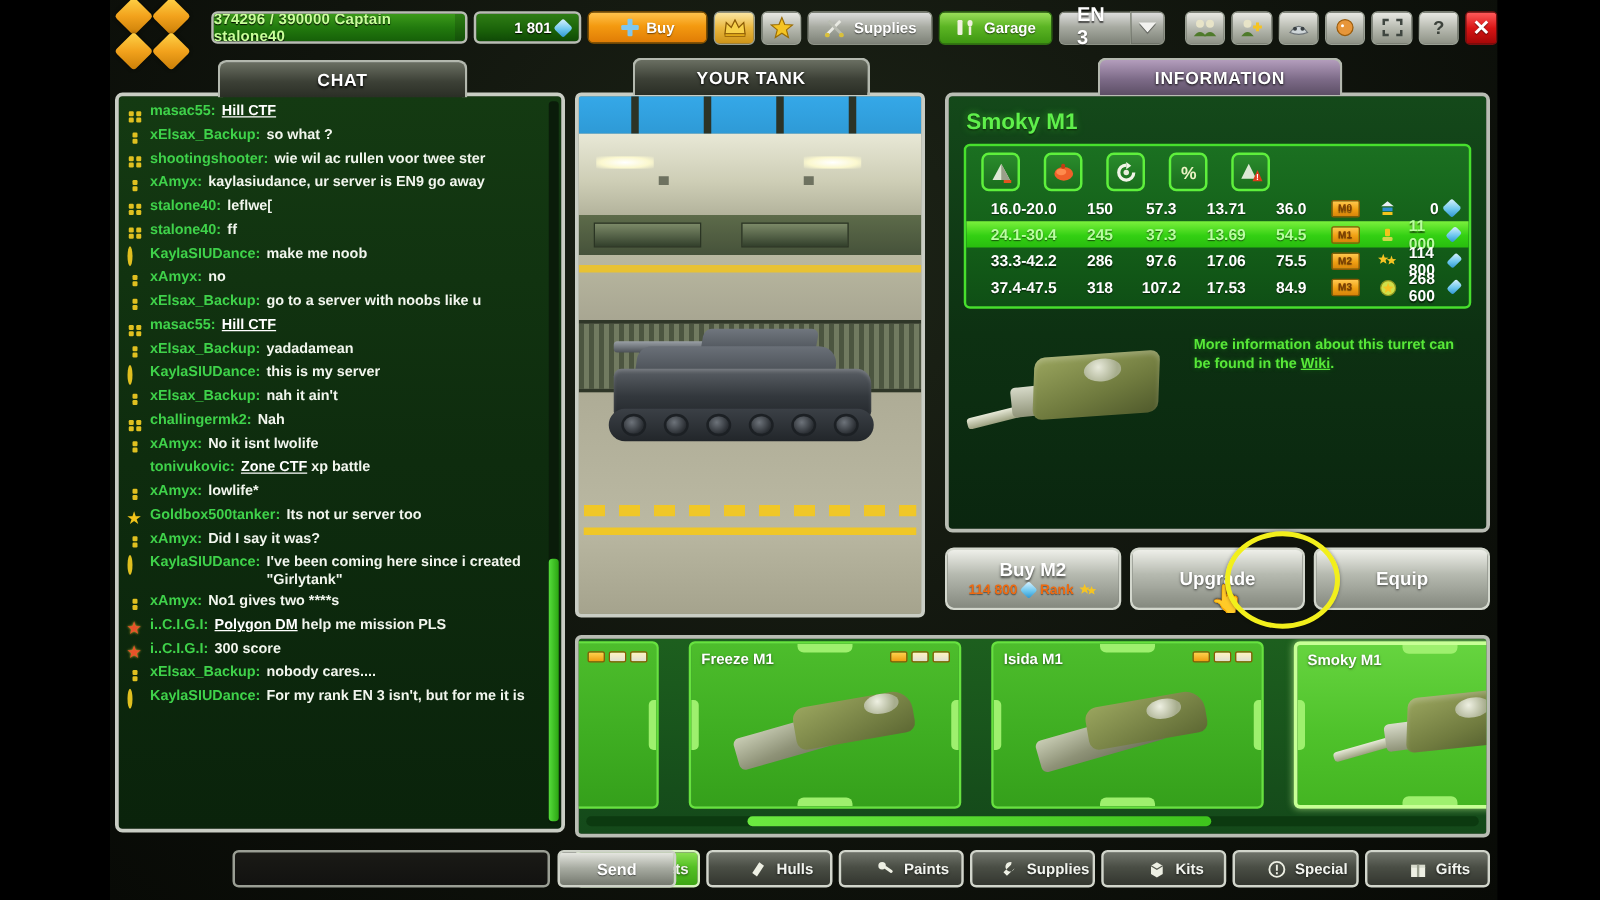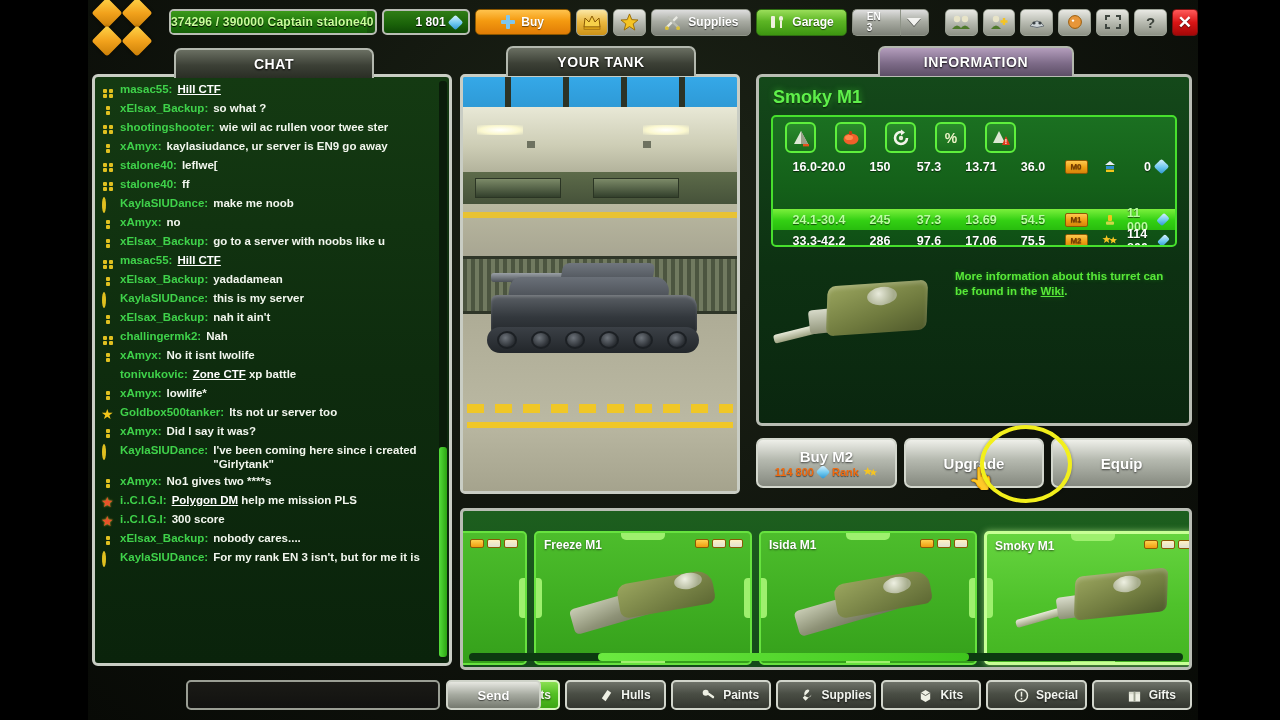--- a/index.html
+++ b/index.html
@@ -120,21 +120,21 @@
     text-shadow: 0 1px 1px rgba(0,0,0,.6);
   }
   .nav-btn.active {
     border: 1px solid #2f6d12;
     background: linear-gradient(180deg,#9ade5a 0%, #5cb524 45%, #3d9611 100%);
   }
   .lang-btn {
     height: 27px; border-radius: 5px 0 0 5px; padding: 0 14px;
     border: 1px solid #8e9387; border-right: none;
     background: linear-gradient(180deg,#dedede 0%, #a9aca3 45%, #7d8177 100%);
-    color: #fff; font-size: 10px; font-weight: bold;
+    color: #fff; font-size: 16px; font-weight: bold;
     display: flex; align-items: center;
     text-shadow: 0 1px 1px rgba(0,0,0,.6);
   }
   .lang-drop {
     height: 27px; width: 34px; border-radius: 0 5px 5px 0;
     border: 1px solid #8e9387;
     background: linear-gradient(180deg,#dedede 0%, #a9aca3 45%, #7d8177 100%);
     display: flex; align-items: center; justify-content: center;
   }
   .caret-d {
@@ -361,21 +361,20 @@
   .stat-col-sp { width: 11px; flex: 0 0 11px; }
   .srow {
     display: flex; align-items: center; height: 21px;
     color: #ffffff; font-size: 12.5px; font-weight: bold;
     text-shadow: 0 1px 1px rgba(0,0,0,.6);
     padding-left: 8px;
   }
   .srow.sel {
     background: linear-gradient(180deg,#7bf03c 0%, #33d013 55%, #28bd0e 100%);
     color: #b9ffa0;
-    margin-top: 32px;
   }
   .srow .c {
     text-align: center; flex: 0 0 auto;
   }
   .c-dmg { width: 76px; }
   .c-dps { width: 46px; }
   .c-rel { width: 52px; }
   .c-pct { width: 52px; }
   .c-spd { width: 52px; }
   .c-mod { width: 34px; display: flex; align-items: center; justify-content: center; }
@@ -454,21 +453,21 @@
   }
 
   
   .carousel {
     position: absolute; left: 372px; top: 508px; width: 732px; height: 162px;
     border: 3px solid #b9bdb4; border-radius: 5px;
     background: linear-gradient(180deg,#1d5f1e 0%, #14491a 100%);
     overflow: hidden;
   }
   .car-track {
-    position: absolute; left: 0; top: 20px; height: 136px; display: flex; gap: 7px;
+    position: absolute; left: 0; top: 2px; height: 136px; display: flex; gap: 24px;
     padding-left: 6px;
   }
   .item-card {
     width: 218px; height: 134px; border-radius: 5px;
     border: 2px solid #67e23f;
     background: linear-gradient(180deg,#4dbd2c 0%, #3fae22 55%, #35a01b 100%);
     position: relative; flex: 0 0 218px;
     overflow: hidden;
   }
   .item-card.partial { margin-left: -160px; }

